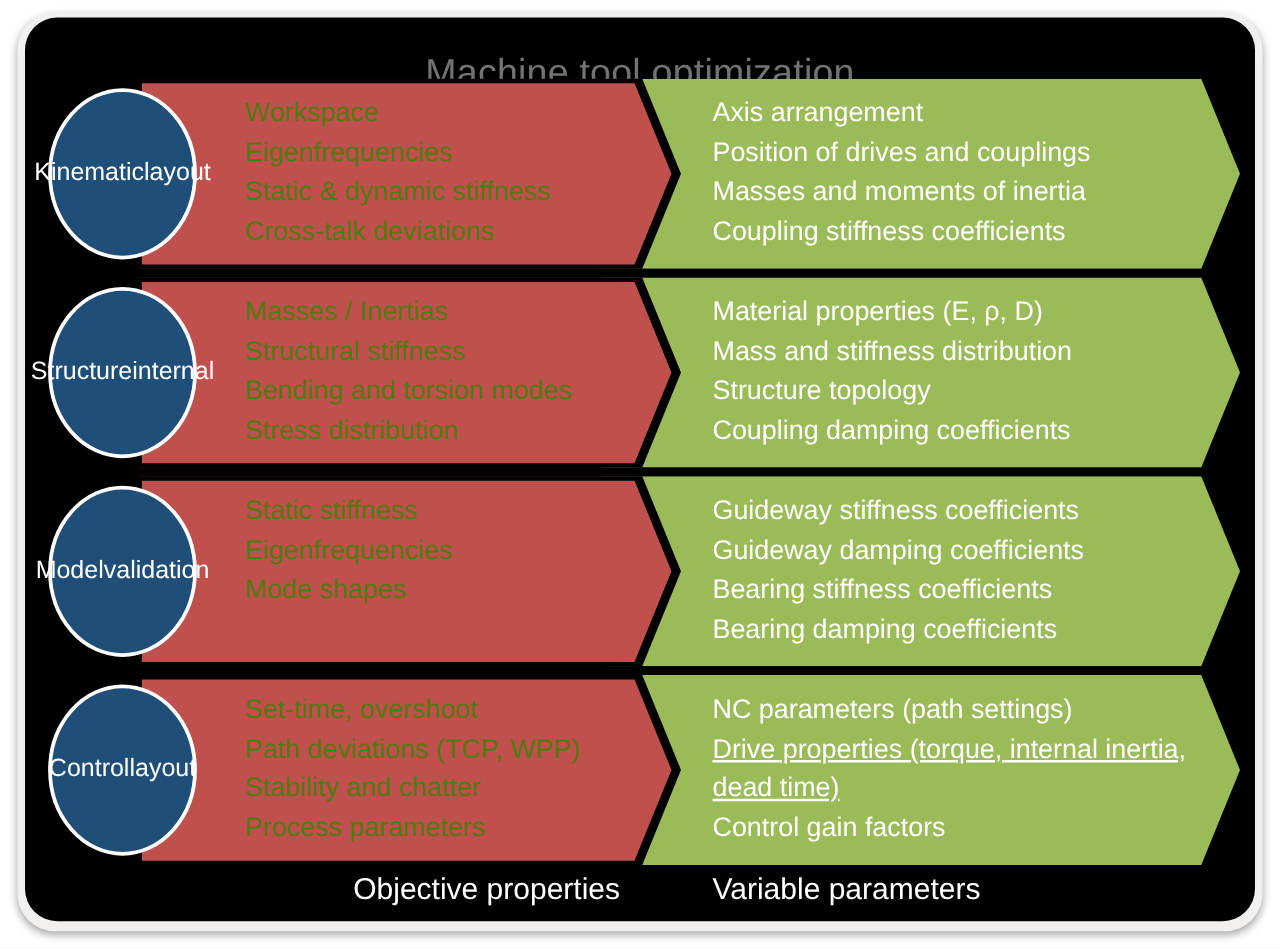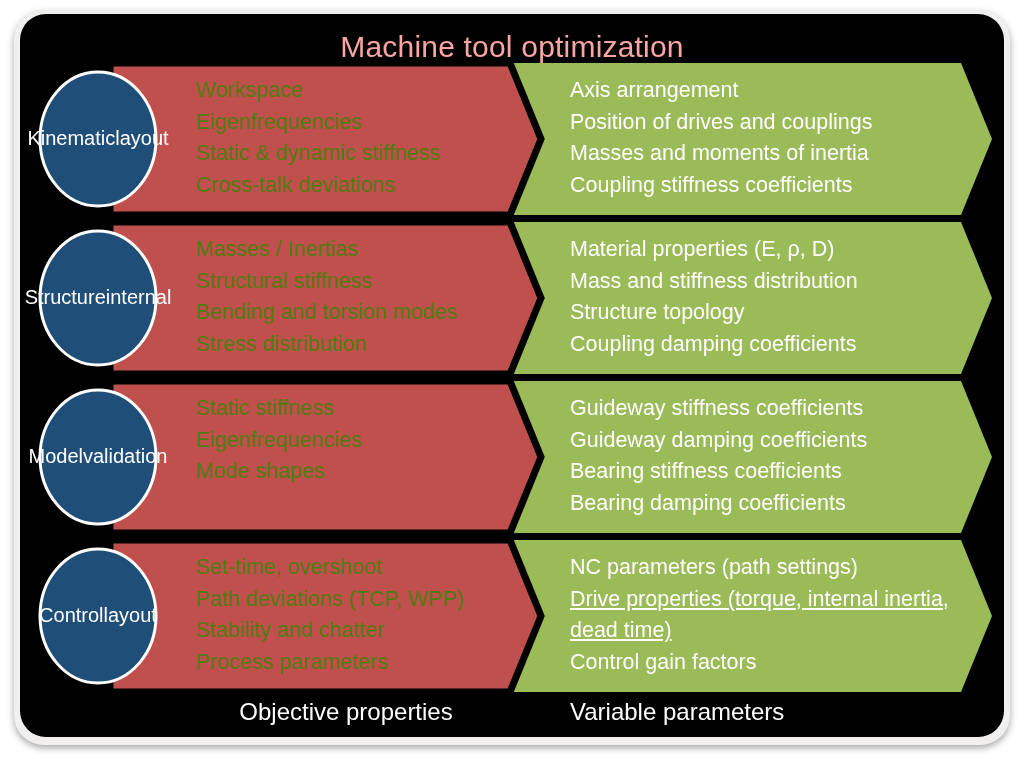--- a/index.html
+++ b/index.html
@@ -32,24 +32,24 @@
     top: 14px;
     width: 984px;
     height: 723px;
     border-radius: 26px;
     background: #000000;
     overflow: hidden;
   }
   #title {
     position: absolute;
     left: 0;
-    top: 16px;
+    top: 28px;
     width: 984px;
     text-align: center;
-    color: #fca5a5;
+    color: #737373;
     font-size: 30px;
     letter-spacing: 0.2px;
     white-space: nowrap;
   }
   .row {
     position: absolute;
     left: 0;
     width: 984px;
     height: 152px;
   }
@@ -111,21 +111,21 @@
     width: 984px;
     height: 40px;
   }
   .footer-label {
     position: absolute;
     top: 0;
     color: #ffffff;
     font-size: 24px;
     white-space: nowrap;
   }
-  #footer-left  { left: 176px; width: 300px; text-align: center; }
+  #footer-left  { left: 176px; width: 300px; text-align: right; }
   #footer-right { left: 550px; width: 400px; text-align: left; }
 </style>
 </head>
 <body>
 
 <div id="canvas">
 
   <div id="panel-shadow"></div>
 
   <div id="panel">

